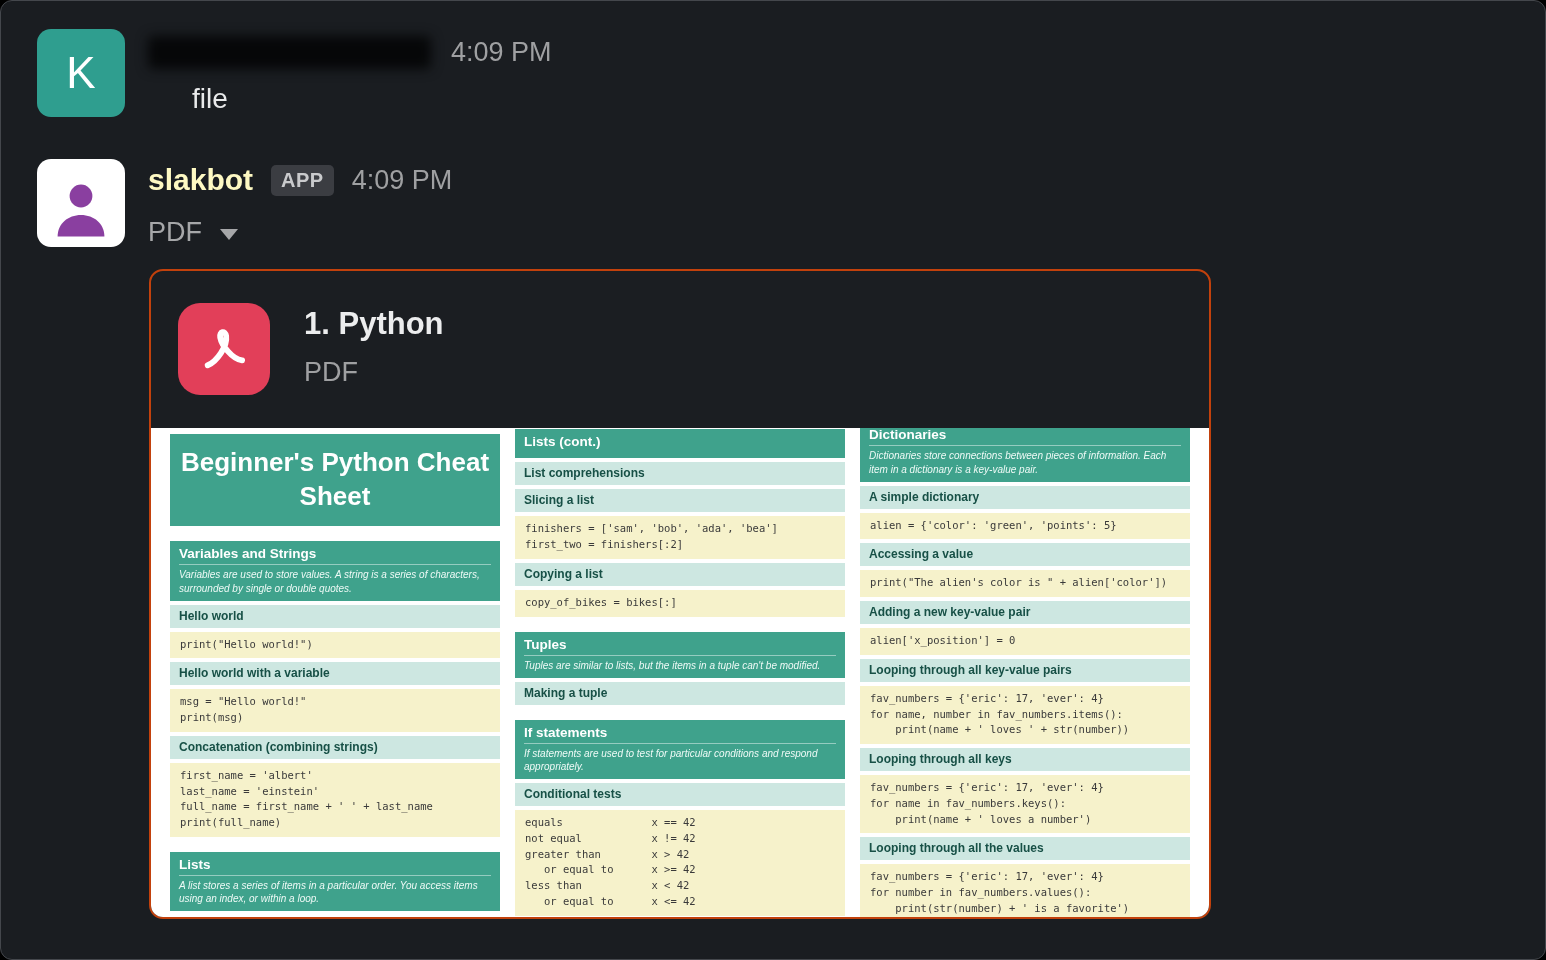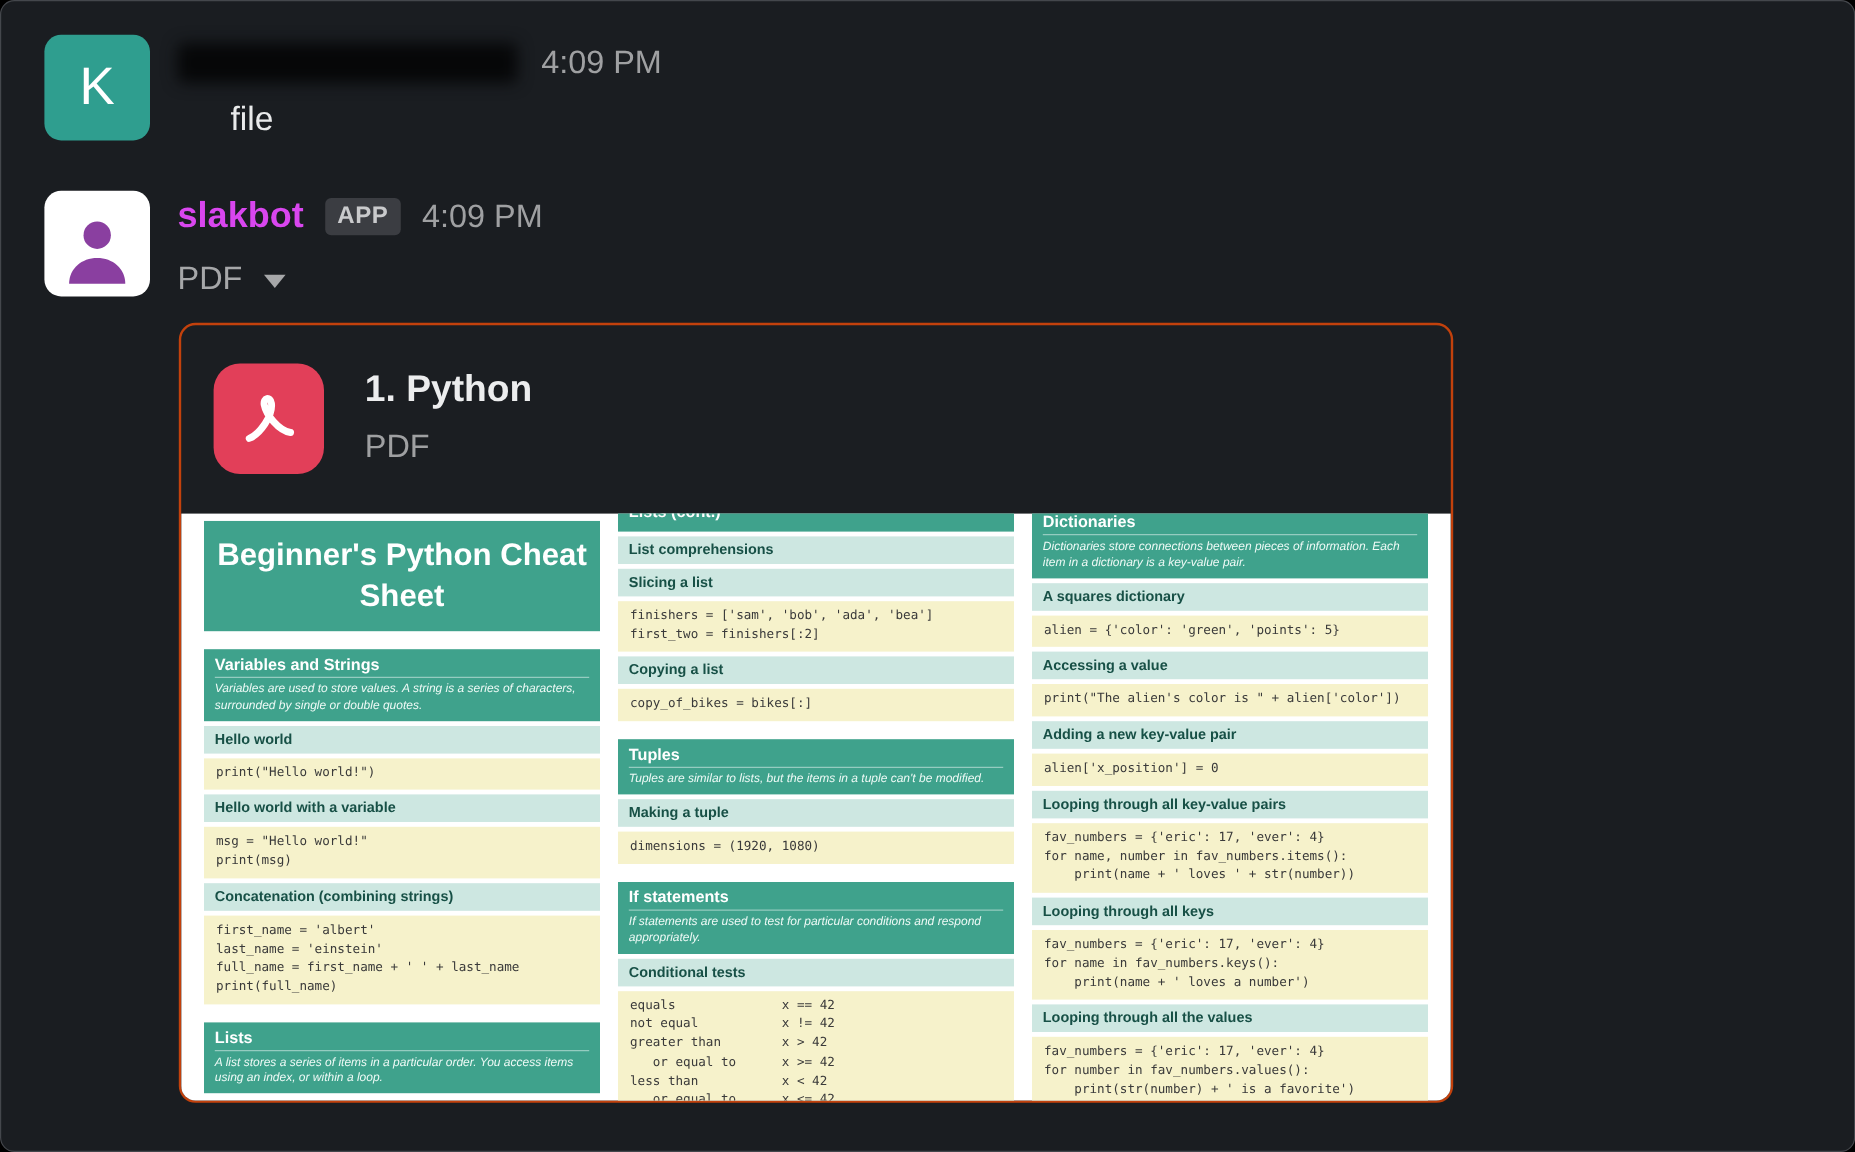--- a/index.html
+++ b/index.html
@@ -20,21 +20,21 @@
   .avatar-bot svg{width:72px; height:72px; margin-top:10px;}
 
   
   .msg1-header{position:absolute; left:147px; top:32px; display:flex; align-items:center; gap:20px; height:38px;}
   .blur-name{width:283px; height:33px; background:#060708; border-radius:5px; filter:blur(6px);}
   .timestamp{color:var(--muted); font-size:27px; font-weight:400;}
   .msg1-text{position:absolute; left:147px; top:82px; color:var(--text); font-size:28px;margin-left:44px;}
 
   
   .msg2-header{position:absolute; left:147px; top:162px; display:flex; align-items:center; gap:18px;}
-  .username{color:#d946ef; font-size:30px; font-weight:bold;}
+  .username{color:#fef9c3; font-size:30px; font-weight:bold;}
   .app-badge{background:var(--badge-bg); color:#c9cacc; font-size:20px; font-weight:bold;
              padding:4px 10px; border-radius:5px; letter-spacing:.5px;}
   .pdf-row{position:absolute; left:147px; top:216px; display:flex; align-items:center; gap:18px;
            color:#a6a7a9; font-size:27px; cursor:pointer;}
   .chevron{width:0; height:0; border-left:9px solid transparent; border-right:9px solid transparent;
            border-top:11px solid #a6a7a9; margin-top:4px;}
 
   
   .file-card{position:absolute; left:148px; top:268px; width:1062px; height:650px;
              border:2px solid #c2410c; border-radius:14px; background:#1b1e22; overflow:hidden;}
@@ -147,43 +147,40 @@
             </div>
             <div class="blk subhead">Copying a list</div>
             <div class="blk code">
               <pre>copy_of_bikes = bikes[:]</pre>
             </div>
             <div class="blk section gap">
               <div class="sec-title">Tuples</div>
               <div class="sec-desc">Tuples are similar to lists, but the items in a tuple can't be modified.</div>
             </div>
             <div class="blk subhead">Making a tuple</div>
-            <div class="blk code">
-              <pre>dimensions = (1920, 1080)</pre>
-            </div>
             <div class="blk section gap">
               <div class="sec-title">If statements</div>
               <div class="sec-desc">If statements are used to test for particular conditions and respond appropriately.</div>
             </div>
             <div class="blk subhead">Conditional tests</div>
             <div class="blk code">
               <pre>equals              x == 42
 not equal           x != 42
 greater than        x &gt; 42
    or equal to      x &gt;= 42
 less than           x &lt; 42
    or equal to      x &lt;= 42</pre>
             </div>
           </div>
         <div class="sheet-col">
             <div class="blk section">
               <div class="sec-title">Dictionaries</div>
               <div class="sec-desc">Dictionaries store connections between pieces of information. Each item in a dictionary is a key-value pair.</div>
             </div>
-            <div class="blk subhead">A squares dictionary</div>
+            <div class="blk subhead">A simple dictionary</div>
             <div class="blk code">
               <pre>alien = {'color': 'green', 'points': 5}</pre>
             </div>
             <div class="blk subhead">Accessing a value</div>
             <div class="blk code">
               <pre>print("The alien's color is " + alien['color'])</pre>
             </div>
             <div class="blk subhead">Adding a new key-value pair</div>
             <div class="blk code">
               <pre>alien['x_position'] = 0</pre>

